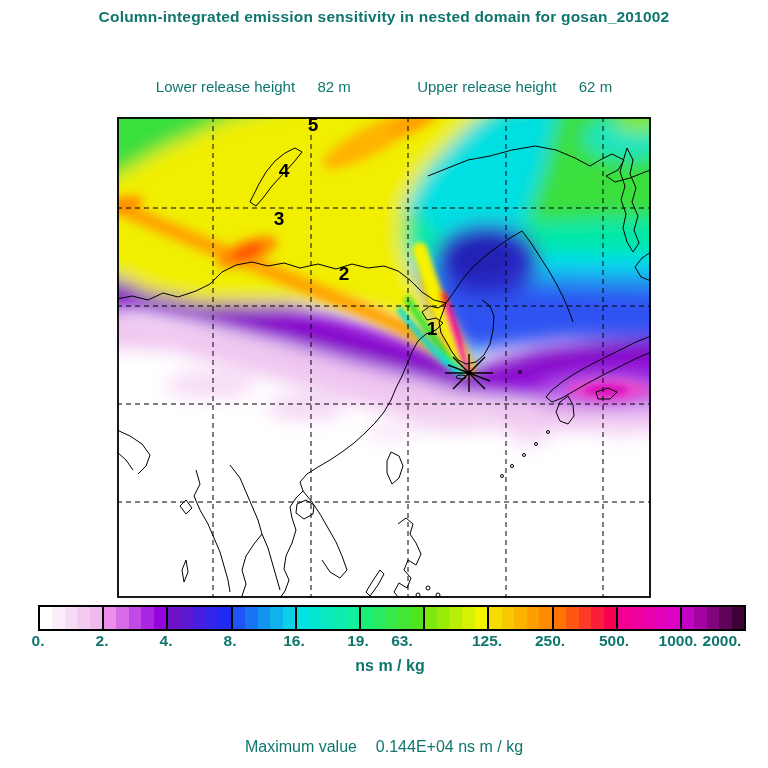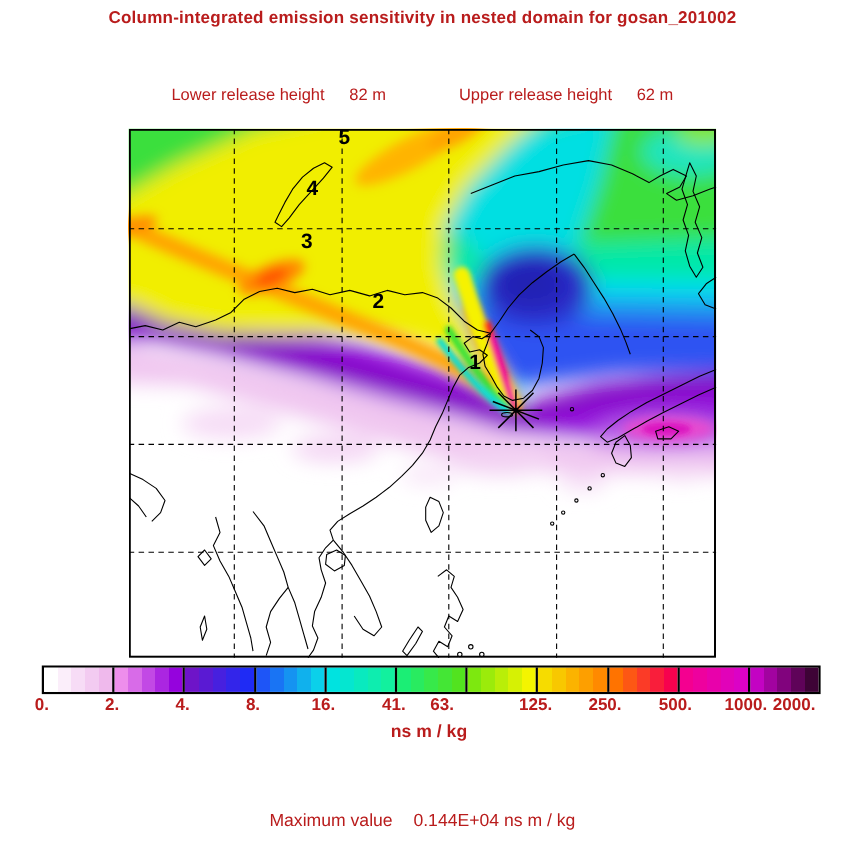--- a/index.html
+++ b/index.html
@@ -1,17 +1,17 @@
 <!DOCTYPE html>
 <html><head>
 <meta charset="utf-8">
 <style>
   html,body{margin:0;padding:0;background:#fff;}
   #page{position:relative;width:768px;height:768px;background:#ffffff;overflow:hidden;
-        font-family:"Liberation Sans",sans-serif;color:#b91c1c;}
+        font-family:"Liberation Sans",sans-serif;color:#0f766e;}
   .hline{position:absolute;left:0;width:768px;text-align:center;white-space:nowrap;}
   #title-line{top:8px;font-size:15.5px;font-weight:bold;letter-spacing:.2px;}
   #time-line{top:37px;font-size:15px;}
   #height-line{top:78px;font-size:15px;}
   #tracer-line{top:89px;font-size:15px;}
   .gap-lg{display:inline-block;width:48px;}
   .gap-md{display:inline-block;width:58px;}
   .gap-sm{display:inline-block;width:14px;}
   #map-svg{position:absolute;left:117px;top:117px;}
   #colorbar{position:absolute;left:38px;top:605px;width:704px;height:22px;
@@ -183,21 +183,21 @@
       <div class="seg" style="background: linear-gradient(90deg, rgb(255, 115, 0) 0%, rgb(255, 115, 0) 20%, rgb(253, 87, 20) 20%, rgb(253, 87, 20) 40%, rgb(251, 59, 39) 40%, rgb(251, 59, 39) 60%, rgb(249, 30, 59) 60%, rgb(249, 30, 59) 80%, rgb(247, 2, 78) 80%, rgb(247, 2, 78) 100%);"></div>
       <div class="seg" style="background: linear-gradient(90deg, rgb(244, 0, 144) 0%, rgb(244, 0, 144) 20%, rgb(238, 1, 158) 20%, rgb(238, 1, 158) 40%, rgb(232, 1, 171) 40%, rgb(232, 1, 171) 60%, rgb(225, 2, 185) 60%, rgb(225, 2, 185) 80%, rgb(219, 2, 198) 80%, rgb(219, 2, 198) 100%);"></div>
       <div class="seg" style="background: linear-gradient(90deg, rgb(195, 3, 195) 0%, rgb(195, 3, 195) 20%, rgb(162, 3, 160) 20%, rgb(162, 3, 160) 40%, rgb(129, 3, 125) 40%, rgb(129, 3, 125) 60%, rgb(95, 3, 89) 60%, rgb(95, 3, 89) 80%, rgb(62, 3, 54) 80%, rgb(62, 3, 54) 100%);"></div>
     </div>
   <div id="cbar-ticks">
       <span style="left: 0px;">0.</span>
       <span style="left: 64px;">2.</span>
       <span style="left: 128px;">4.</span>
       <span style="left: 192px;">8.</span>
       <span style="left: 256px;">16.</span>
-      <span style="left: 320px;">41.</span>
+      <span style="left: 320px;">19.</span>
       <span style="left: 364px;">63.</span>
       <span style="left: 449px;">125.</span>
       <span style="left: 512px;">250.</span>
       <span style="left: 576px;">500.</span>
       <span style="left: 640px;">1000.</span>
       <span style="left: 684px;">2000.</span>
     </div>
   <div id="cbar-units">ns m / kg</div>
 
   <div id="max-line">

